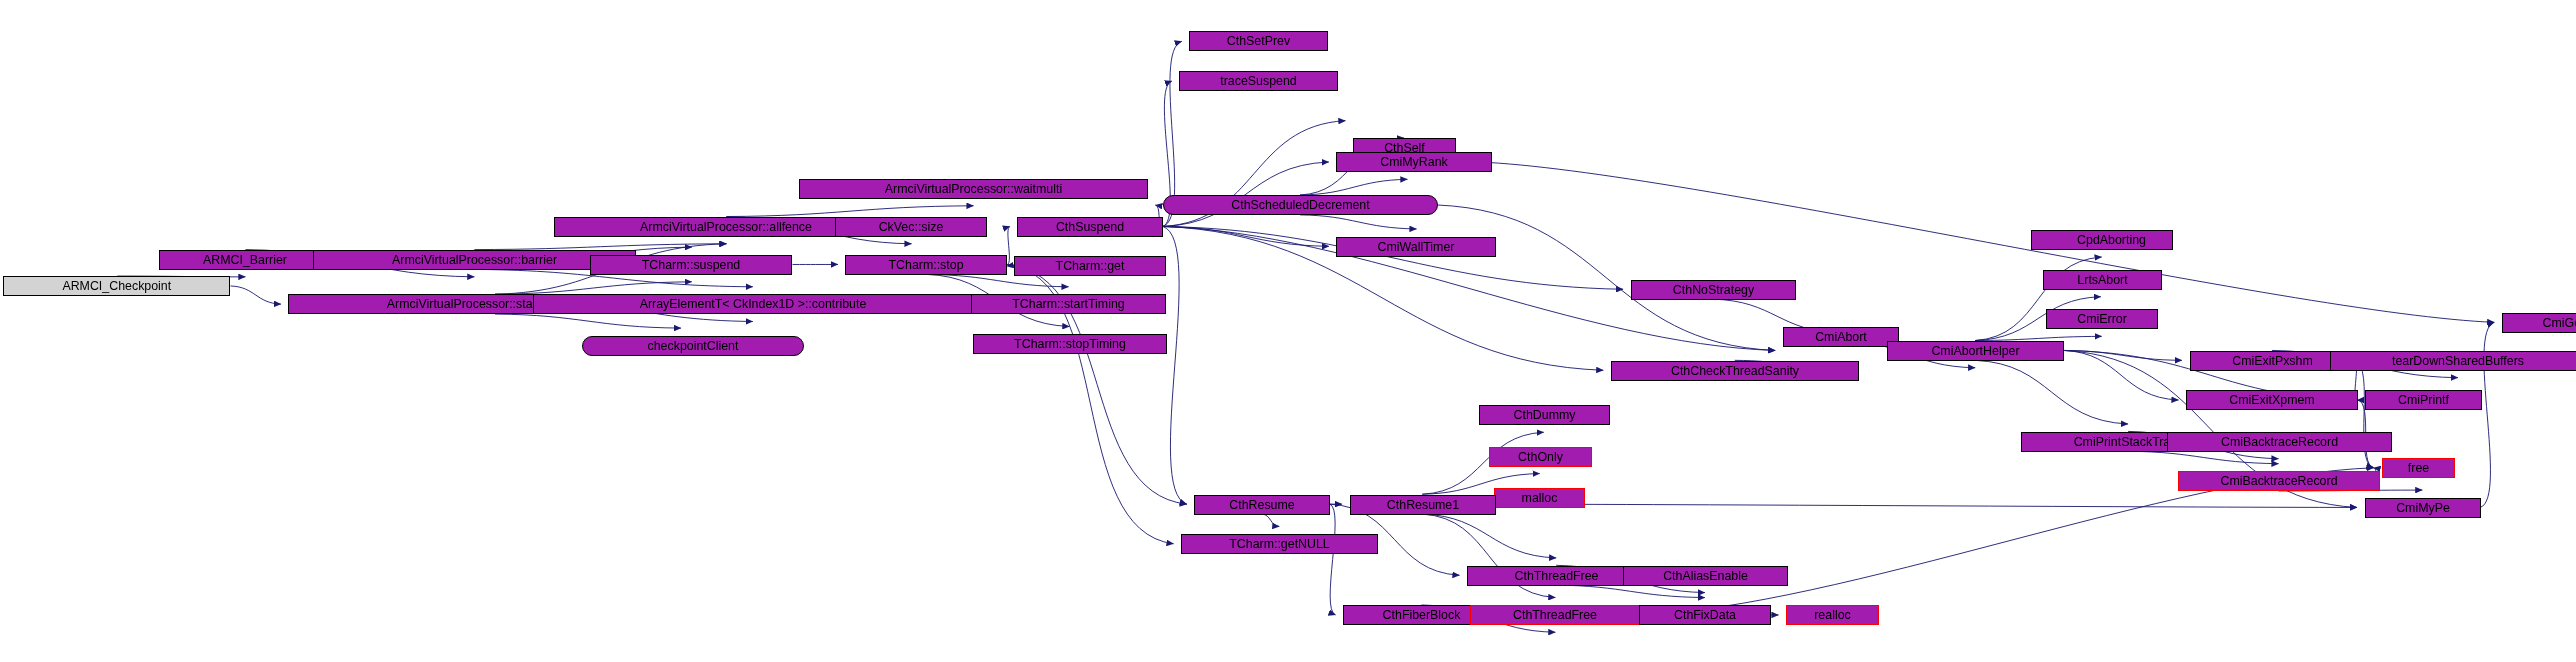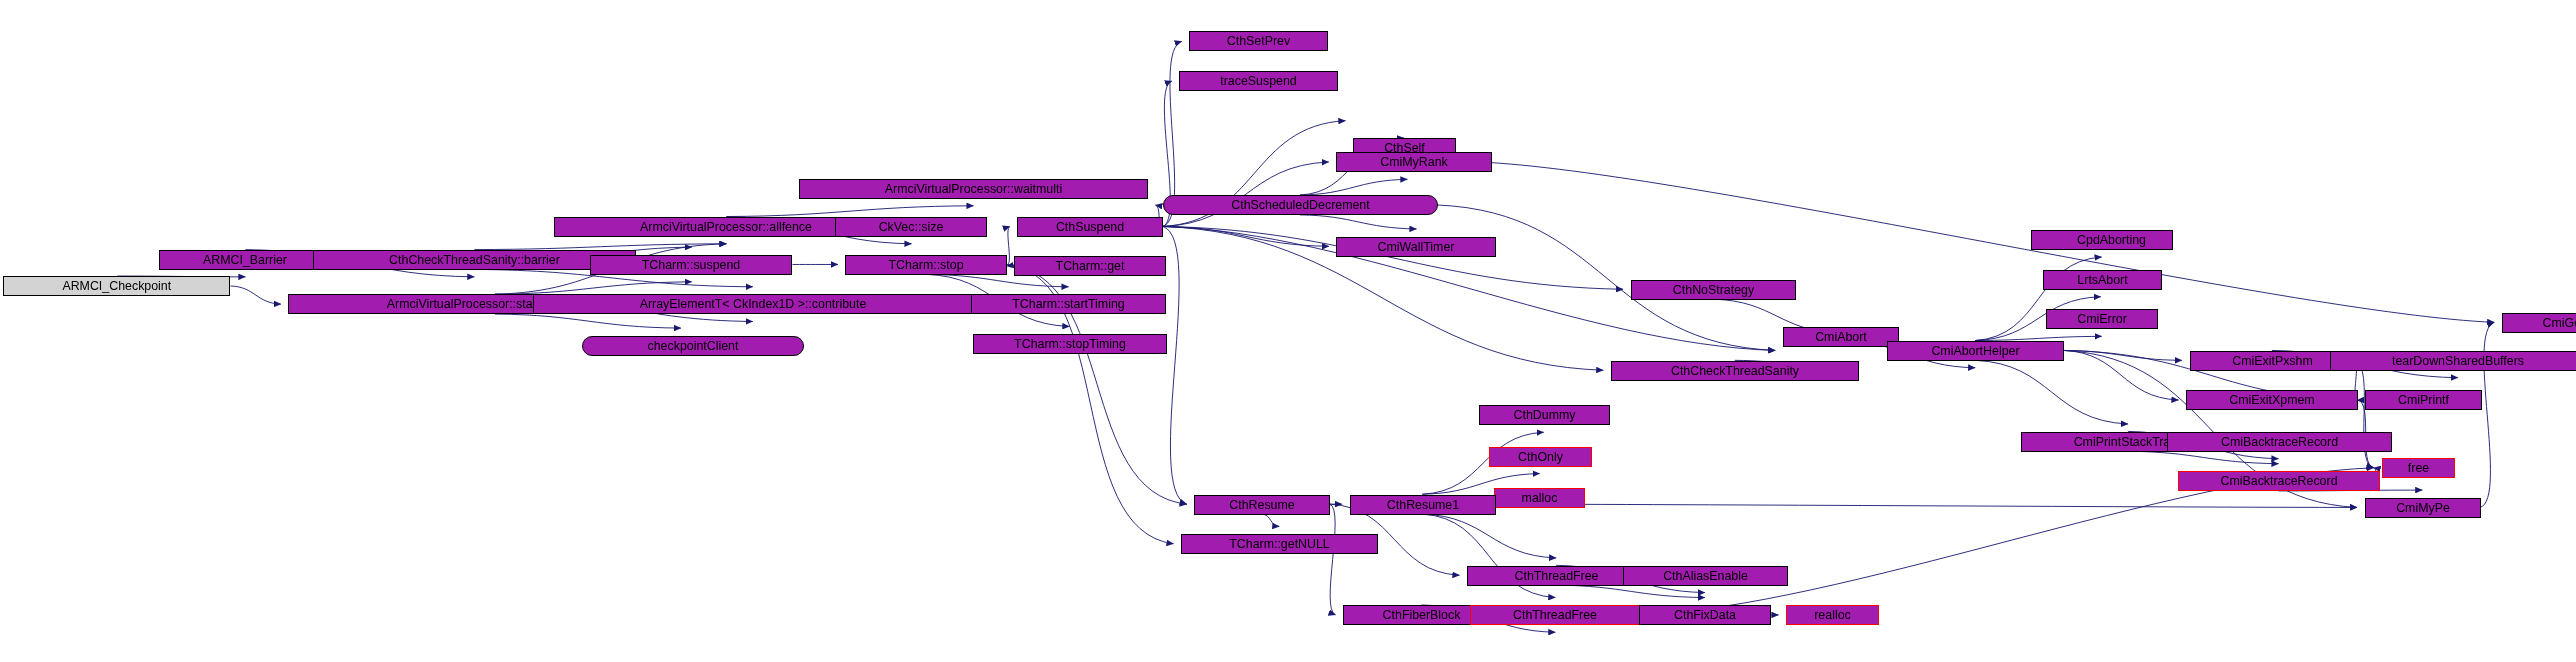--- a/index.html
+++ b/index.html
@@ -108,21 +108,21 @@
       <path d="M1808,610 C2028.48,610.2 2630.52,613.8 2851,614" fill="none" stroke="#191970" stroke-width="1.1" marker-end="url(#ah)"></path>
       <path d="M1882,684 C1966.96,685.65 1977.04,715.35 2062,717" fill="none" stroke="#191970" stroke-width="1.1" marker-end="url(#ah)"></path>
       <path d="M1882,708 C1964.8,708.75 1979.2,722.25 2062,723" fill="none" stroke="#191970" stroke-width="1.1" marker-end="url(#ah)"></path>
       <path d="M1719,732 C1795.86,733.65 1804.14,763.35 1881,765" fill="none" stroke="#191970" stroke-width="1.1" marker-end="url(#ah)"></path>
       <path d="M1984,744 C2225.36,735.1 2629.64,574.9 2871,566" fill="none" stroke="#191970" stroke-width="1.1" marker-end="url(#ah)"></path>
       <path d="M2142,744 C2146.05,744 2146.95,744 2151,744" fill="none" stroke="#191970" stroke-width="1.1" marker-end="url(#ah)"></path>
     </svg>
   <div id="nodes">
       <div class="node root" style="left: 3.3px; top: 276px; width: 227px;">ARMCI_Checkpoint</div>
       <div class="node" style="left: 159px; top: 250px; width: 172px;">ARMCI_Barrier</div>
-      <div class="node" style="left: 313px; top: 250px; width: 323px;">CthCheckThreadSanity::barrier</div>
+      <div class="node" style="left: 313px; top: 250px; width: 323px;">ArmciVirtualProcessor::barrier</div>
       <div class="node" style="left: 288px; top: 294px; width: 413px;">ArmciVirtualProcessor::startCheckpoint</div>
       <div class="node" style="left: 554px; top: 217px; width: 344px;">ArmciVirtualProcessor::allfence</div>
       <div class="node" style="left: 590px; top: 255px; width: 202px;">TCharm::suspend</div>
       <div class="node" style="left: 533px; top: 294px; width: 440px;">ArrayElementT&lt; CkIndex1D &gt;::contribute</div>
       <div class="node" style="left: 582px; top: 336px; width: 222px; border-radius: 10px;">checkpointClient</div>
       <div class="node" style="left: 799px; top: 179px; width: 349px;">ArmciVirtualProcessor::waitmulti</div>
       <div class="node" style="left: 835px; top: 217px; width: 152px;">CkVec::size</div>
       <div class="node" style="left: 845px; top: 255px; width: 162px;">TCharm::stop</div>
       <div class="node" style="left: 1017px; top: 217px; width: 146px;">CthSuspend</div>
       <div class="node" style="left: 1014px; top: 256px; width: 152px;">TCharm::get</div>

